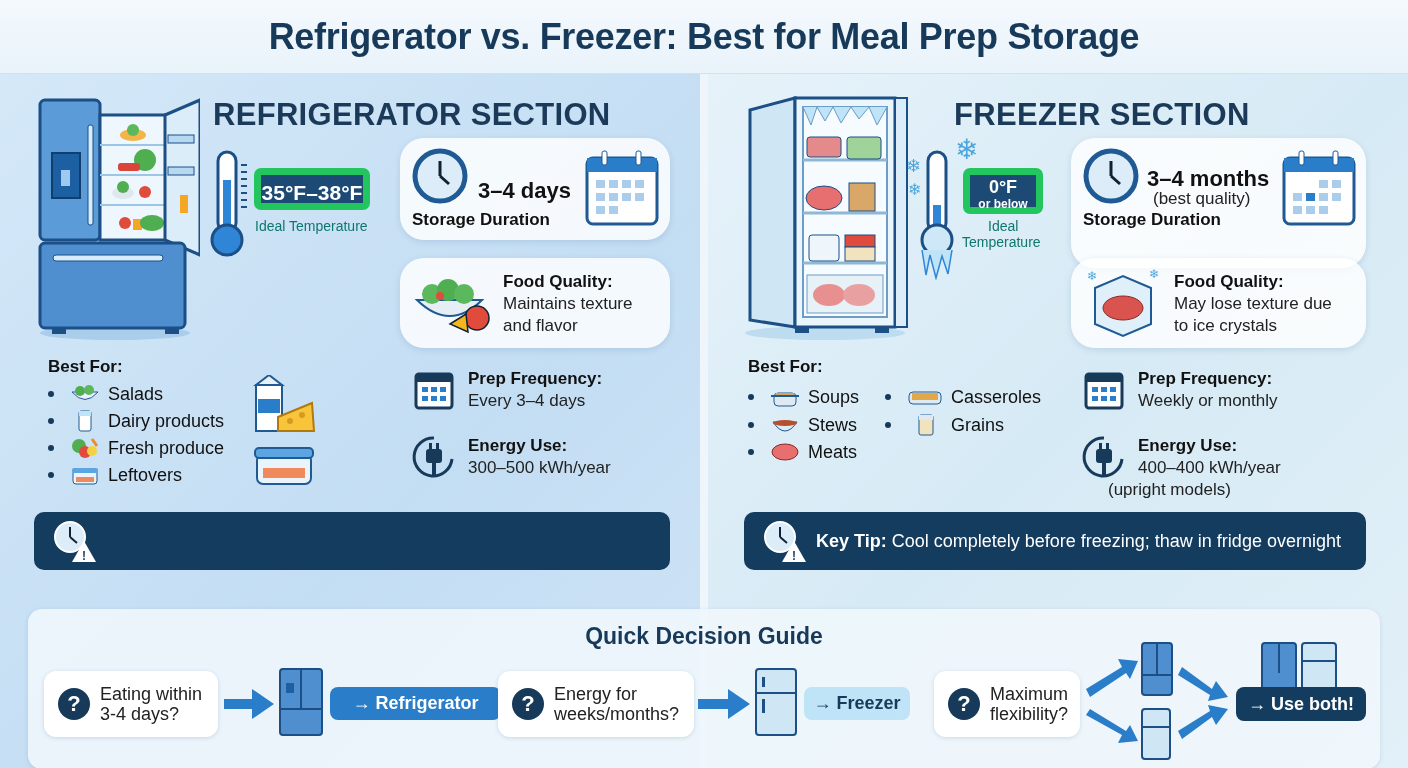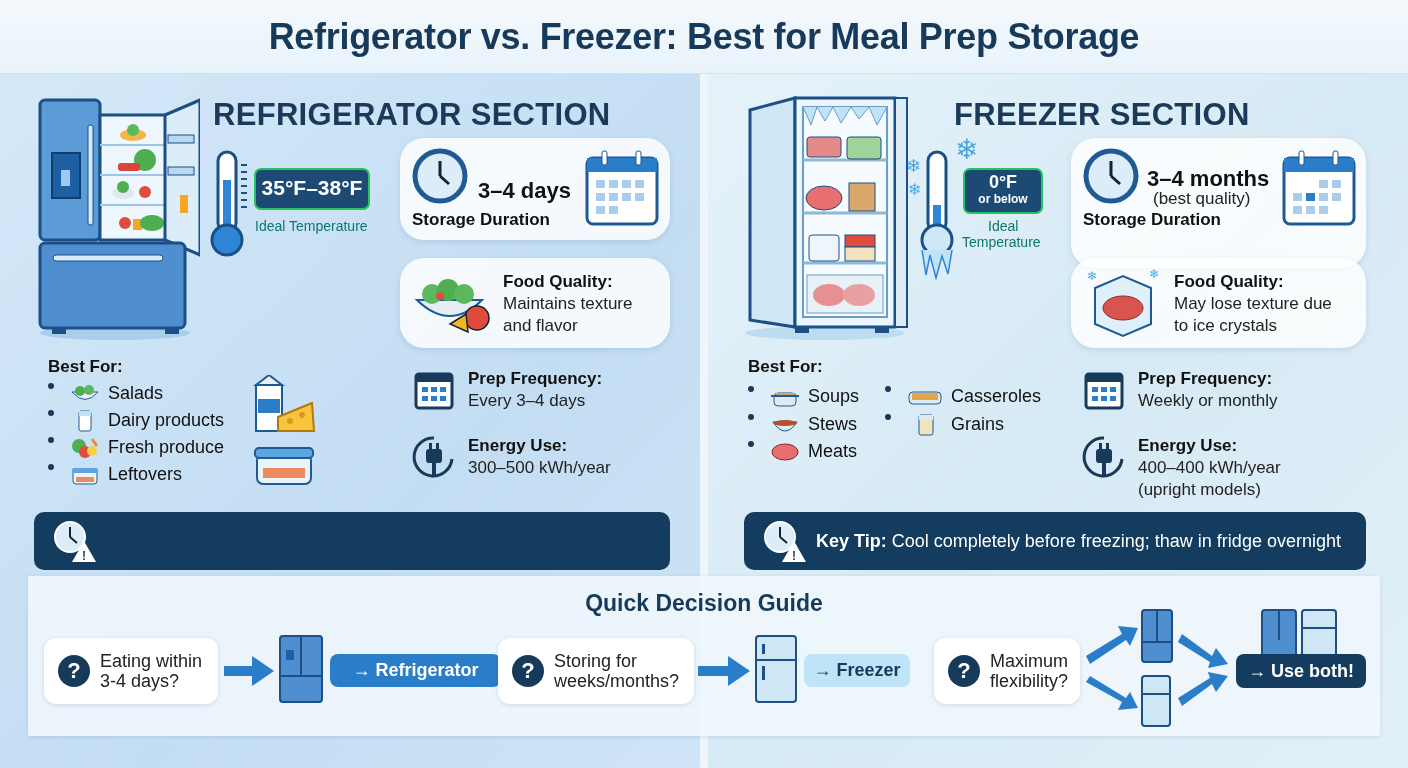--- a/index.html
+++ b/index.html
@@ -9,27 +9,27 @@
 .panel{position:absolute;top:74px;height:694px}
 .pl{left:0;width:700px;background:linear-gradient(135deg,#d4e8f8,#c3ddf3 60%,#cfe4f6)}
 .pr{left:708px;width:700px;background:linear-gradient(135deg,#e6f2fa,#d6eaf5 50%,#e2f0f8)}
 .divider{position:absolute;left:700px;top:74px;width:8px;height:694px;background:#eef6fc}
 .sec-title{position:absolute;font-size:31px;font-weight:700;color:#1b3a5a;letter-spacing:0.3px}
 .card{position:absolute;background:rgba(255,255,255,0.82);border-radius:24px;box-shadow:0 2px 6px rgba(40,90,140,0.15)}
 .big{font-size:22px;font-weight:700;color:#111}
 .lbl{font-size:17px;font-weight:700;color:#111}
 .txt{font-size:17px;color:#222}
 .small{font-size:14px;color:#0f766e}
-.temp-box{position:absolute;background:#1c4a75;border:2px solid #22c55e;border-radius:7px;color:#fff;font-weight:700;text-align:center}
-.bul{position:absolute;font-size:18px;color:#111;display:flex;align-items:flex-start;gap:8px}
+.temp-box{position:absolute;background:#1c4a75;border:7px solid #22c55e;border-radius:7px;color:#fff;font-weight:700;text-align:center}
+.bul{position:absolute;font-size:18px;color:#111;display:flex;align-items:center;gap:8px}
 .bul .dot{width:6px;height:6px;background:#173a5a;border-radius:50%;margin-right:8px}
 .ic{display:inline-block;width:30px;height:22px}
 .tip{position:absolute;background:#143c5e;border-radius:10px;display:flex;align-items:center;gap:10px;padding-left:18px;color:#fff;font-size:18px}
 .tip b{font-weight:700}
-.guide{position:absolute;left:28px;top:576px;width:1352px;height:160px;background:rgba(240,247,252,0.88);border-radius:2px;box-shadow:0 1px 4px rgba(40,90,140,0.15)}
+.guide{position:absolute;left:28px;top:609px;width:1352px;height:160px;background:rgba(240,247,252,0.88);border-radius:14px;box-shadow:0 1px 4px rgba(40,90,140,0.15)}
 .gtitle{position:absolute;left:0;width:1352px;top:14px;text-align:center;font-size:23px;font-weight:700;color:#173a5a}
 .qbox{position:absolute;background:#fff;border-radius:12px;box-shadow:0 1px 4px rgba(40,90,140,0.18);display:flex;align-items:center;gap:10px;padding-left:14px;font-size:18px;color:#222;line-height:20px}
 .qmark{width:32px;height:32px;border-radius:50%;background:#173a5a;color:#fff;font-weight:700;font-size:22px;display:flex;align-items:center;justify-content:center;flex-shrink:0}
 .res{position:absolute;border-radius:8px;font-size:18px;font-weight:700;display:flex;align-items:center;justify-content:center}
 </style>
 </head>
 <body>
 
 <div class="hdr">
   <h1>Refrigerator vs. Freezer: Best for Meal Prep Storage</h1>
@@ -317,21 +317,21 @@
 
 <svg style="position:absolute;left:1082px;top:435px" width="44" height="44" viewBox="0 0 44 44">
     <path d="M22 3 A19 19 0 1 0 40 24" fill="none" stroke="#173a5a" stroke-width="3"></path>
     <rect x="14" y="14" width="16" height="14" rx="3" fill="#173a5a"></rect>
     <rect x="17" y="8" width="3" height="7" fill="#173a5a"></rect>
     <rect x="24" y="8" width="3" height="7" fill="#173a5a"></rect>
     <rect x="20" y="28" width="4" height="12" fill="#173a5a"></rect>
   </svg>
 <div class="lbl" style="position:absolute;left:1138px;top:436px">Energy Use:</div>
 <div class="txt" style="position:absolute;left:1138px;top:458px">400–400 kWh/year</div>
-<div class="txt" style="position:absolute;left:1138px;top:480px">(upright models)</div>
+<div class="txt" style="position:absolute;left:1108px;top:480px">(upright models)</div>
 
 <div class="lbl" style="position:absolute;left:748px;top:357px">Best For:</div>
 <div class="bul" style="left:748px;top:386px">
     <span class="dot"></span>
     <svg class="ic" viewBox="0 0 30 22">
       <rect x="4" y="7" width="22" height="13" rx="4" fill="#dfe9f2" stroke="#1f5a94"></rect>
       <rect x="6" y="7" width="18" height="4" fill="#d9a25a"></rect>
       <line x1="1" y1="10" x2="29" y2="10" stroke="#1f5a94" stroke-width="2"></line>
     </svg>
     <span>Soups</span>
@@ -397,21 +397,21 @@
       <rect x="2" y="2" width="42" height="66" rx="3" fill="#4f8fcf" stroke="#1b4f86" stroke-width="2"></rect>
       <line x1="23" y1="2" x2="23" y2="42" stroke="#1b4f86" stroke-width="2"></line>
       <line x1="2" y1="42" x2="44" y2="42" stroke="#1b4f86" stroke-width="2"></line>
       <rect x="8" y="16" width="8" height="10" fill="#1d5fa3"></rect>
     </svg>
   <div class="res" style="left:302px;top:78px;width:171px;height:33px;background:#2a7dc9;color:#fff">→ Refrigerator</div>
 
   <div class="qbox" style="left:470px;top:62px;width:196px;height:66px">
     <div class="qmark">?</div>
     <div>
-        <div>Storing for</div>
+        <div>Energy for</div>
         <div>weeks/months?</div>
       </div>
   </div>
   <svg style="position:absolute;left:670px;top:80px" width="52" height="30" viewBox="0 0 52 30">
       <rect x="0" y="10" width="32" height="10" fill="#2a7dc9"></rect>
       <polygon points="30,0 52,15 30,30" fill="#2a7dc9"></polygon>
     </svg>
   <svg style="position:absolute;left:726px;top:58px" width="44" height="72" viewBox="0 0 44 72">
       <rect x="2" y="2" width="40" height="66" rx="3" fill="#cfe6f5" stroke="#1b4f86" stroke-width="2"></rect>
       <line x1="2" y1="26" x2="42" y2="26" stroke="#1b4f86" stroke-width="2"></line>

